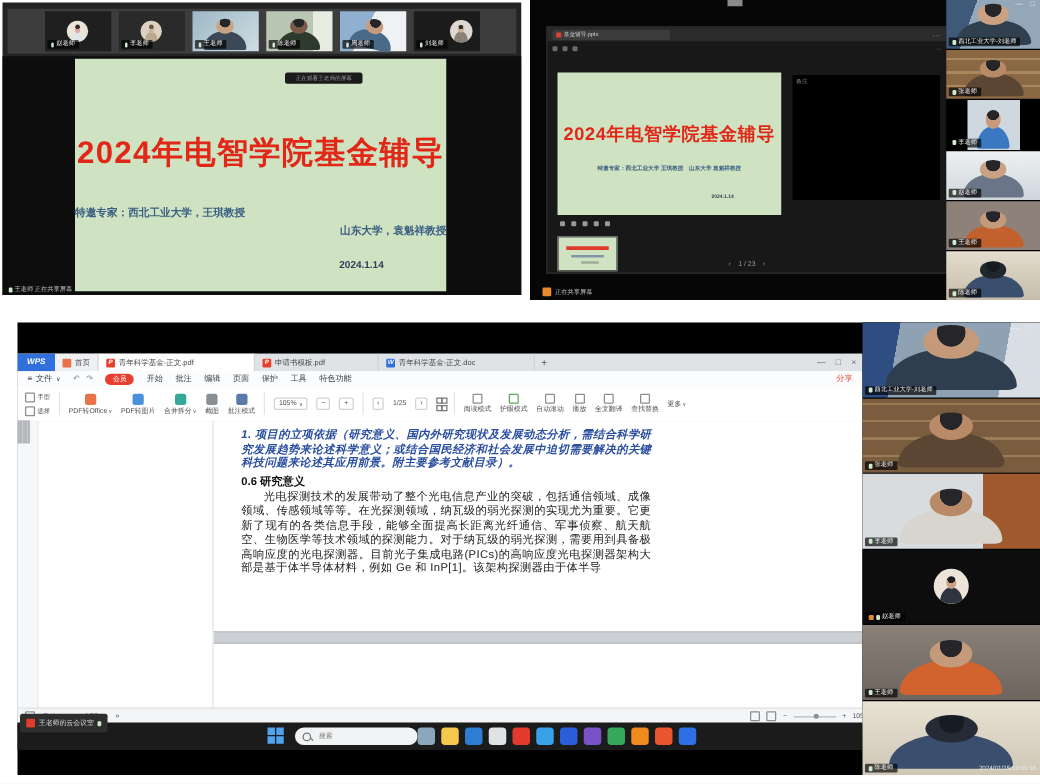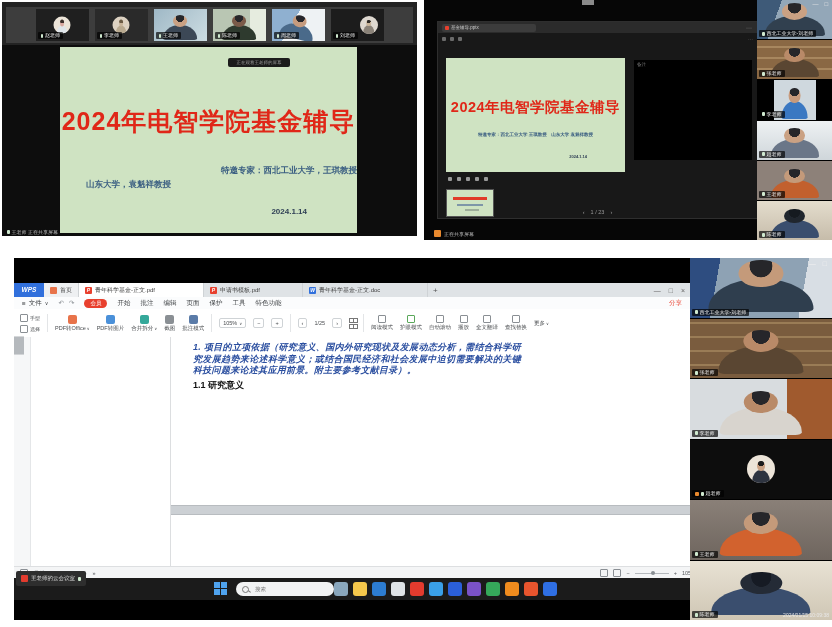--- a/index.html
+++ b/index.html
@@ -132,22 +132,22 @@
           </span>
       </div>
     </div>
 
     <div class="abs" style="left:0;top:43px;right:0;bottom:0;background:#0d0d0d">
       <div class="abs" style="left:58px;top:2px;width:297px;height:186px;background:#cfe3c2">
         <div class="abs" style="left:168px;top:11px;width:62px;height:9px;background:#1b1b1b;border-radius:2px;
                     color:#9a9a9a;font-size:4.5px;line-height:9px;text-align:center;overflow:hidden">正在观看王老师的屏幕</div>
         <div class="abs" style="left:0;right:0;top:58px;text-align:center;color:#e02718;font-size:25px;
                     font-weight:bold;letter-spacing:1px">2024年电智学院基金辅导</div>
-        <div class="abs" style="left:0;right:0;top:118px;text-align:right;color:#3b5f82;font-size:8.5px;font-weight:bold">特邀专家：西北工业大学，王琪教授</div>
-        <div class="abs" style="left:26px;right:0;top:132px;text-align:left;color:#3b5f82;font-size:8.5px;font-weight:bold">山东大学，袁魁祥教授</div>
+        <div class="abs" style="left:0;right:0;top:118px;text-align:left;color:#3b5f82;font-size:8.5px;font-weight:bold">特邀专家：西北工业大学，王琪教授</div>
+        <div class="abs" style="left:26px;right:0;top:132px;text-align:right;color:#3b5f82;font-size:8.5px;font-weight:bold">山东大学，袁魁祥教授</div>
         <div class="abs" style="right:50px;top:160px;color:#2f3f55;font-size:8px;font-weight:bold">2024.1.14</div>
       </div>
       <div class="abs flex" style="left:5px;bottom:1px;gap:2px;color:#bbb;font-size:5px">
         <i class="mic"></i>
         <span>王老师 正在共享屏幕</span>
       </div>
     </div>
   </div>
 
   <div class="abs" style="left:424px;top:0;width:408px;height:240px;background:#060606">
@@ -425,21 +425,23 @@
         <i class="railico"></i>
         <i class="railico"></i>
       </div>
 
       <div class="abs" style="left:17px;top:54px;width:139px;height:229px;background:#fff;border-right:1px solid #dcdee0"></div>
 
       <div class="abs" style="left:157px;top:54px;right:0;height:229px;background:#fff;overflow:hidden">
         <div class="abs" style="left:22px;top:5px;width:328px">
           <div style="font-size:9px;line-height:11.5px;color:#2b4fa0;font-weight:bold;font-style:italic;
                       text-align:justify;letter-spacing:0.3px">1. 项目的立项依据（研究意义、国内外研究现状及发展动态分析，需结合科学研究发展趋势来论述科学意义；或结合国民经济和社会发展中迫切需要解决的关键科技问题来论述其应用前景。附主要参考文献目录）。</div>
-          <div style="font-size:9px;line-height:13px;color:#111;font-weight:bold;margin-top:2px">1.1 研究意义</div>
+          <div style="font-size:9px;line-height:13px;color:#111;font-weight:bold;margin-top:2px">0.6 研究意义</div>
+          <div style="font-size:9px;line-height:11.5px;color:#222;text-align:justify;text-indent:2em;
+                      letter-spacing:0.3px">光电探测技术的发展带动了整个光电信息产业的突破，包括通信领域、成像领域、传感领域等等。在光探测领域，纳瓦级的弱光探测的实现尤为重要。它更新了现有的各类信息手段，能够全面提高长距离光纤通信、军事侦察、航天航空、生物医学等技术领域的探测能力。对于纳瓦级的弱光探测，需要用到具备极高响应度的光电探测器。目前光子集成电路(PICs)的高响应度光电探测器架构大部是基于体半导体材料，例如 Ge 和 InP[1]。该架构探测器由于体半导</div>
         </div>
         <div class="abs" style="left:0;right:0;top:168px;height:8px;background:#ccd0d4;
                     border-top:1px solid #b8bcc0;border-bottom:1px solid #b8bcc0"></div>
       </div>
 
       <div class="abs flex" style="left:0;top:283px;width:676px;height:12px;background:#f4f5f6;border-top:1px solid #dddfe1;
                   font-size:5.5px;color:#55585c;gap:6px;padding:0 6px">
         <i class="vicon" style="margin:0"></i>
         <span>导航</span>
         <span>«</span>

